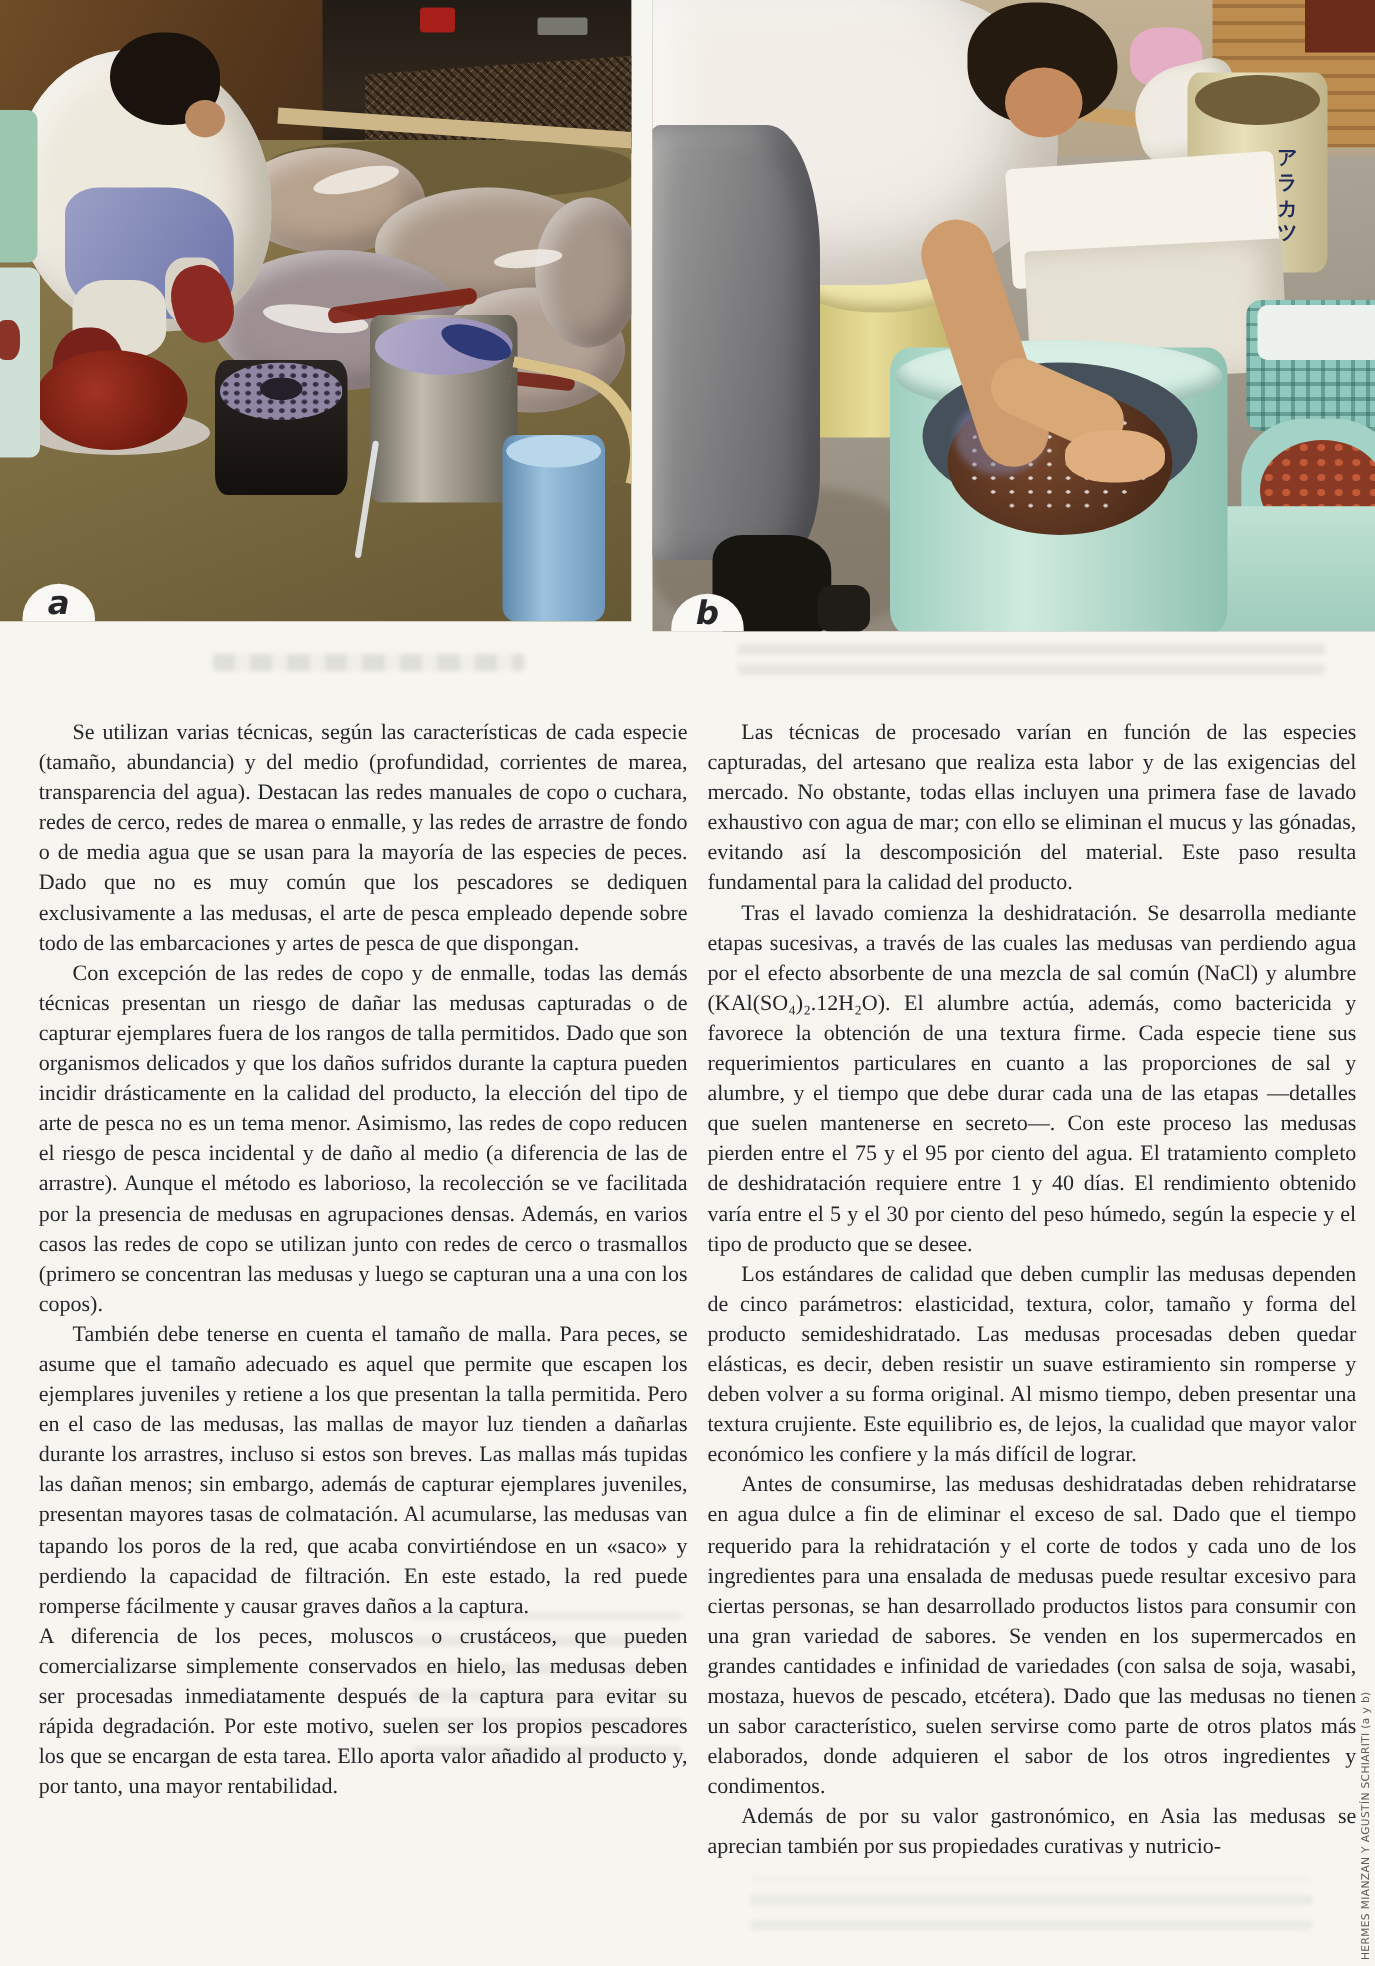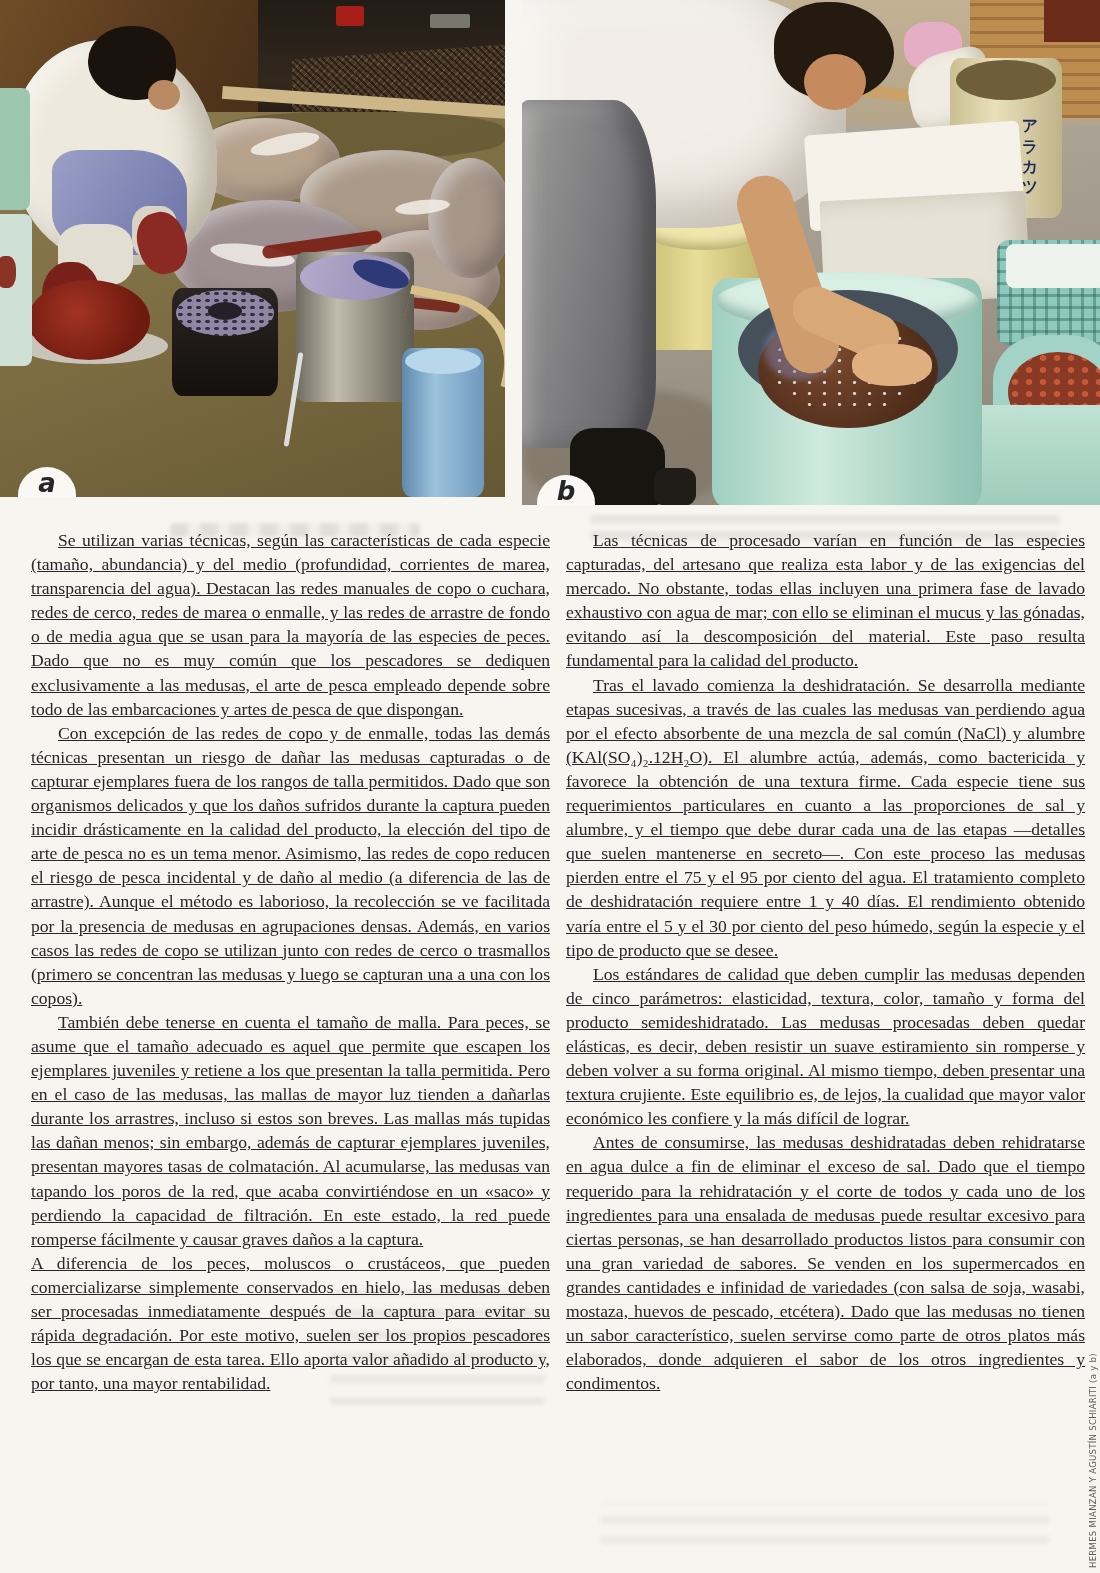--- a/index.html
+++ b/index.html
@@ -148,23 +148,23 @@
   .ghost { position:absolute; z-index:1; pointer-events:none; filter:blur(2px); border-radius:4px; }
   .g1 { left:170px; top:523px; width:250px; height:14px; opacity:.35;
     background:repeating-linear-gradient(90deg, rgba(110,120,105,.5) 0 18px, rgba(110,120,105,.15) 18px 30px); }
   .g2 { left:590px; top:512px; width:470px; height:28px; opacity:.3;
     background:repeating-linear-gradient(0deg, rgba(120,130,115,.45) 0 9px, transparent 9px 16px); }
   .g3 { left:330px; top:1290px; width:215px; height:115px; opacity:.35;
     background:repeating-linear-gradient(0deg, rgba(120,130,115,.35) 0 8px, transparent 8px 22px); }
   .g4 { left:600px; top:1502px; width:450px; height:42px; opacity:.25;
     background:repeating-linear-gradient(0deg, rgba(120,130,115,.4) 0 8px, transparent 8px 20px); }
   
-  .text-col { position:absolute; top:528px; z-index:2;
+  .text-col { position:absolute; top:573px; z-index:2;
     font-family:"Liberation Serif", serif; font-size:17.6px; line-height:24.1px;
-    color:#26262a; text-align:justify;text-decoration:underline; }
+    color:#26262a; text-align:justify; }
   .col-left { left:31px; width:519px; }
   .col-right { left:566px; width:519px; }
   .text-col p { margin:0; }
   .text-col p.ind { text-indent:27px; }
   h2.section { font-family:"DejaVu Sans", sans-serif; font-size:15.5px; font-weight:bold;
     letter-spacing:2.5px; text-align:center; margin:16px 0 10px; color:#1d1d20; }
   
   .credit { position:absolute; right:2px; top:1246px; height:322px; z-index:3;
     writing-mode:vertical-rl; transform:rotate(180deg);
     font-family:"DejaVu Sans", sans-serif; font-size:8.5px; color:#5a5a58; letter-spacing:.3px; }
@@ -275,17 +275,18 @@
     <p class="ind">Con excepción de las redes de copo y de enmalle, todas las demás técnicas presentan un riesgo de dañar las medusas capturadas o de capturar ejemplares fuera de los rangos de talla permitidos. Dado que son organismos delicados y que los daños sufridos durante la captura pueden incidir drásticamente en la calidad del producto, la elección del tipo de arte de pesca no es un tema menor. Asimismo, las redes de copo reducen el riesgo de pesca incidental y de daño al medio (a diferencia de las de arrastre). Aunque el método es laborioso, la recolección se ve facilitada por la presencia de medusas en agrupaciones densas. Además, en varios casos las redes de copo se utilizan junto con redes de cerco o trasmallos (primero se concentran las medusas y luego se capturan una a una con los copos).</p>
     <p class="ind">También debe tenerse en cuenta el tamaño de malla. Para peces, se asume que el tamaño adecuado es aquel que permite que escapen los ejemplares juveniles y retiene a los que presentan la talla permitida. Pero en el caso de las medusas, las mallas de mayor luz tienden a dañarlas durante los arrastres, incluso si estos son breves. Las mallas más tupidas las dañan menos; sin embargo, además de capturar ejemplares juveniles, presentan mayores tasas de colmatación. Al acumularse, las medusas van tapando los poros de la red, que acaba convirtiéndose en un «saco» y perdiendo la capacidad de filtración. En este estado, la red puede romperse fácilmente y causar graves daños a la captura.</p>
     <p>A diferencia de los peces, moluscos o crustáceos, que pueden comercializarse simplemente conservados en hielo, las medusas deben ser procesadas inmediatamente después de la captura para evitar su rápida degradación. Por este motivo, suelen ser los propios pescadores los que se encargan de esta tarea. Ello aporta valor añadido al producto y, por tanto, una mayor rentabilidad.</p>
   </div>
 
   <div class="text-col col-right">
     <p class="ind">Las técnicas de procesado varían en función de las especies capturadas, del artesano que realiza esta labor y de las exigencias del mercado. No obstante, todas ellas incluyen una primera fase de lavado exhaustivo con agua de mar; con ello se eliminan el mucus y las gónadas, evitando así la descomposición del material. Este paso resulta fundamental para la calidad del producto.</p>
     <p class="ind">Tras el lavado comienza la deshidratación. Se desarrolla mediante etapas sucesivas, a través de las cuales las medusas van perdiendo agua por el efecto absorbente de una mezcla de sal común (NaCl) y alumbre (KAl(SO₄)₂.12H₂O). El alumbre actúa, además, como bactericida y favorece la obtención de una textura firme. Cada especie tiene sus requerimientos particulares en cuanto a las proporciones de sal y alumbre, y el tiempo que debe durar cada una de las etapas —detalles que suelen mantenerse en secreto—. Con este proceso las medusas pierden entre el 75 y el 95 por ciento del agua. El tratamiento completo de deshidratación requiere entre 1 y 40 días. El rendimiento obtenido varía entre el 5 y el 30 por ciento del peso húmedo, según la especie y el tipo de producto que se desee.</p>
     <p class="ind">Los estándares de calidad que deben cumplir las medusas dependen de cinco parámetros: elasticidad, textura, color, tamaño y forma del producto semideshidratado. Las medusas procesadas deben quedar elásticas, es decir, deben resistir un suave estiramiento sin romperse y deben volver a su forma original. Al mismo tiempo, deben presentar una textura crujiente. Este equilibrio es, de lejos, la cualidad que mayor valor económico les confiere y la más difícil de lograr.</p>
     <p class="ind">Antes de consumirse, las medusas deshidratadas deben rehidratarse en agua dulce a fin de eliminar el exceso de sal. Dado que el tiempo requerido para la rehidratación y el corte de todos y cada uno de los ingredientes para una ensalada de medusas puede resultar excesivo para ciertas personas, se han desarrollado productos listos para consumir con una gran variedad de sabores. Se venden en los supermercados en grandes cantidades e infinidad de variedades (con salsa de soja, wasabi, mostaza, huevos de pescado, etcétera). Dado que las medusas no tienen un sabor característico, suelen servirse como parte de otros platos más elaborados, donde adquieren el sabor de los otros ingredientes y condimentos.</p>
+    <p class="ind">Además de por su valor gastronómico, en Asia las medusas se aprecian también por sus propiedades curativas y nutricio-</p>
   </div>
 
   <div class="credit">HERMES MIANZAN Y AGUSTÍN SCHIARITI (a y b)</div>
 
 </div>
 
 </body></html>

